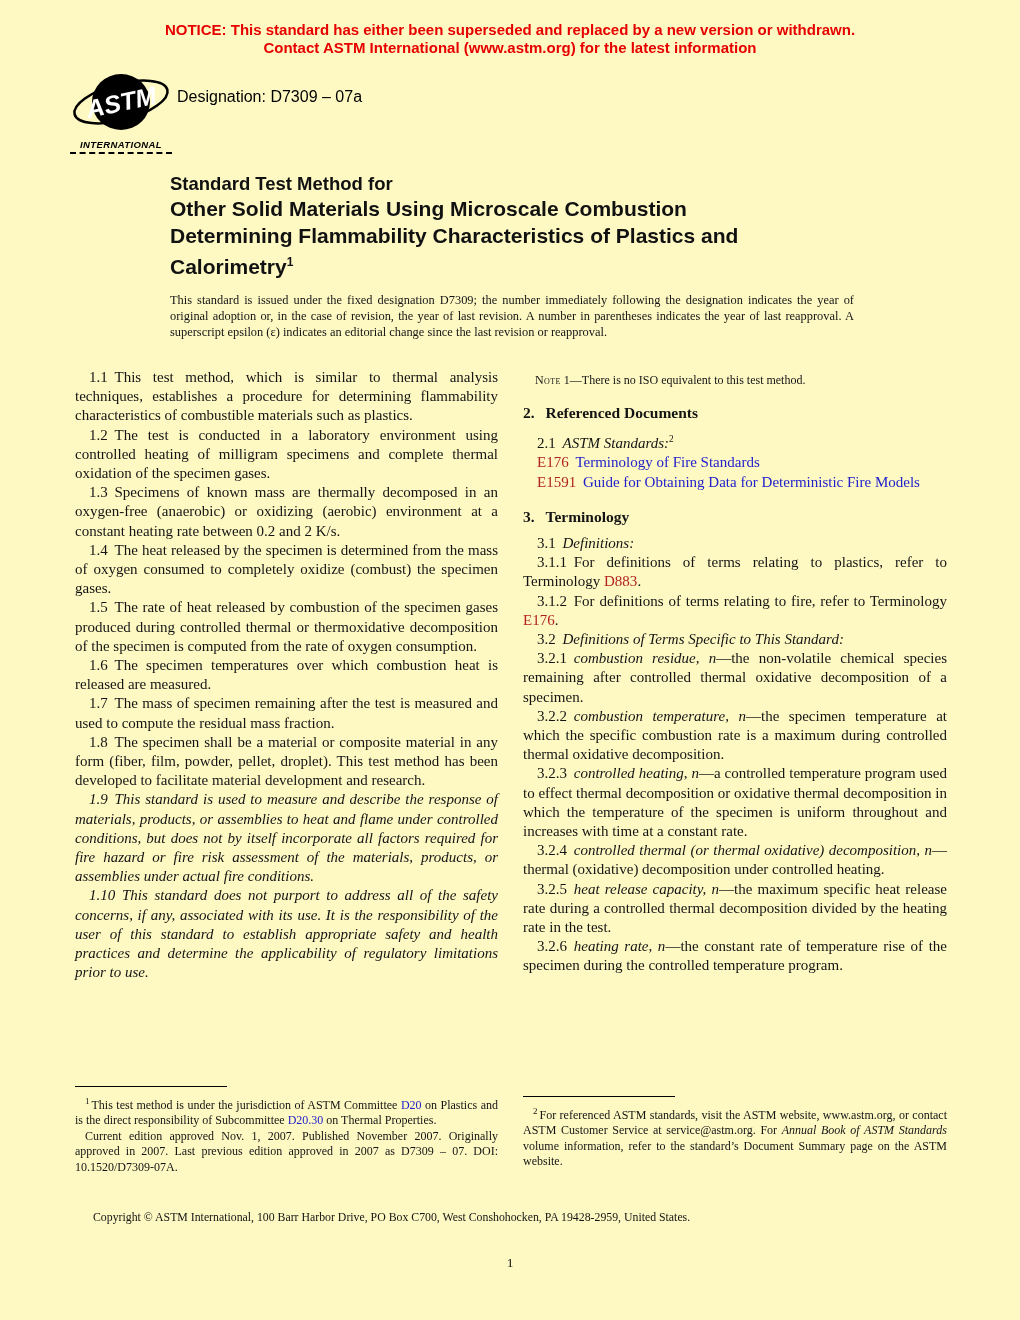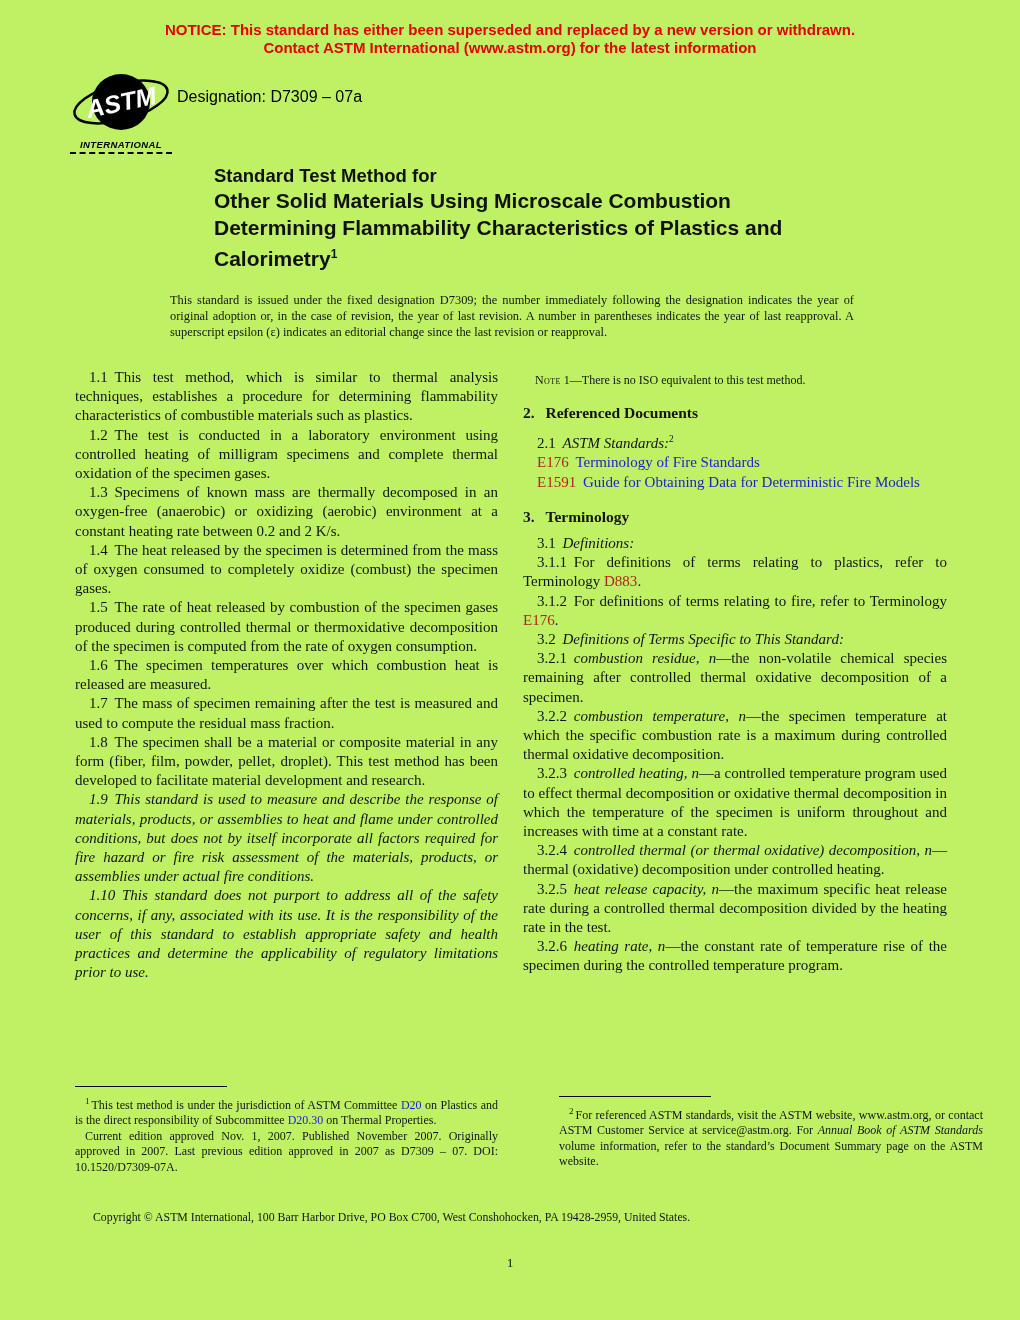--- a/index.html
+++ b/index.html
@@ -1,41 +1,41 @@
 <!DOCTYPE html>
 <html style="--notice-red: #e60000; --link-red: #b22222; --link-blue: #2121cc;"><head>
 <meta charset="utf-8">
 <style>
   * { margin:0; padding:0; box-sizing:border-box; }
   html,body { background:#ffffff; }
   .page {
     position:relative; width:1020px; height:1320px; margin:0 auto;
-    background:#bef264; color:#141414; overflow:hidden;
+    background:#fef9c3; color:#141414; overflow:hidden;
     font-family:"Liberation Serif", serif;
   }
   
   .notice {
     position:absolute; top:21px; left:0; width:100%; text-align:center;
     font-family:"Liberation Sans", sans-serif; font-weight:bold;
     font-size:15px; line-height:18px; color:var(--notice-red, #e60000);
   }
   
   .logo { position:absolute; left:70px; top:70px; width:102px; text-align:center; }
   .logo-intl {
     margin-top:1px; font-family:"Liberation Sans", sans-serif; font-weight:bold;
     font-style:italic; font-size:9.5px; letter-spacing:.4px;
     border-bottom:2px dashed #000; padding-bottom:2px; color:#000;
   }
   .designation {
     position:absolute; left:177px; top:88px;
     font-family:"Liberation Sans", sans-serif; font-weight:normal; font-size:16px; color:#000;
   }
   
-  .title-block { position:absolute; left:170px; top:164px; width:700px;
-    font-family:"Liberation Sans", sans-serif; font-weight:bold; color:#111;margin-left:44px; }
+  .title-block { position:absolute; left:170px; top:172px; width:700px;
+    font-family:"Liberation Sans", sans-serif; font-weight:bold; color:#111; }
   .title-kicker { font-size:18.5px; line-height:24px; }
   .title-main { font-size:21px; line-height:26.5px; }
   .title-main sup { font-size:12px; vertical-align:super; }
   
   .issuing {
     position:absolute; left:170px; top:293px; width:684px;
     font-size:12.4px; line-height:15.8px; text-align:justify;
   }
   
   .col { position:absolute; top:368px; font-size:15px; line-height:19.2px; text-align:justify; }
@@ -52,21 +52,21 @@
   .note { margin-top:4px; font-size:12px; line-height:16px; text-indent:12px; }
   .note-label { font-variant:small-caps; letter-spacing:.4px; }
   .std-item { margin-left:28px; text-indent:-14px; }
   .std-desig { color:var(--link-red, #b22222); margin-right:.45em; text-decoration:none; }
   .std-title { color:var(--link-blue, #2121cc); }
   .ref-red { color:var(--link-red, #b22222); text-decoration:none; }
   .blue { color:var(--link-blue, #2121cc); text-decoration:none; }
   
   .footnote { position:absolute; font-size:12px; line-height:15.4px; text-align:justify; }
   .footnote-left  { left:75px;  top:1086px; width:423px; }
-  .footnote-right { left:523px; top:1096px; width:424px;margin-left:36px; }
+  .footnote-right { left:523px; top:1096px; width:424px; }
   .fn-rule { width:152px; border-top:1.5px solid #000; margin-bottom:7px; }
   .fn-para { text-indent:10px; }
   .fn-para sup { font-size:9px; margin-right:2px; }
   
   .copyright { position:absolute; left:75px; top:1210px; font-size:11.8px;margin-left:18px; }
   .page-num { position:absolute; top:1255px; left:0; width:100%; text-align:center; font-size:13.5px; }
 </style>
 </head>
 <body>
 

